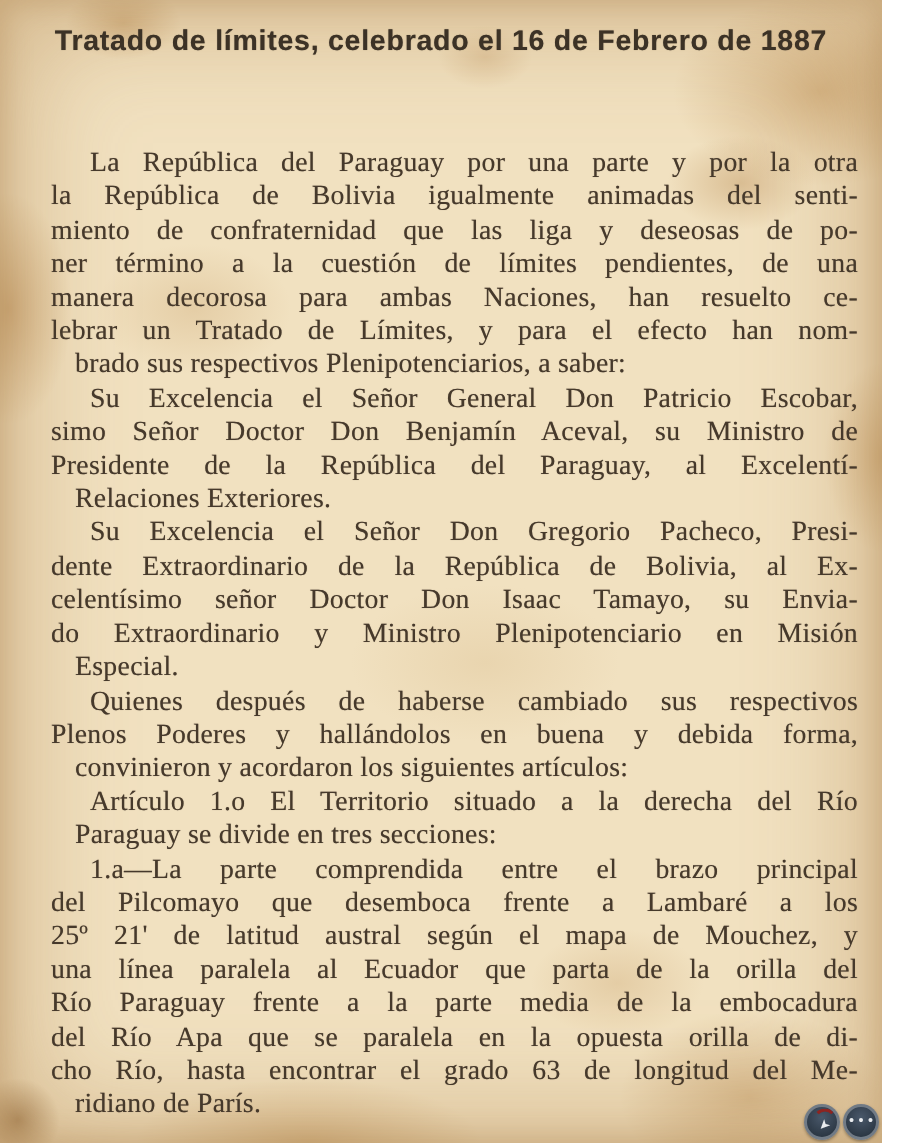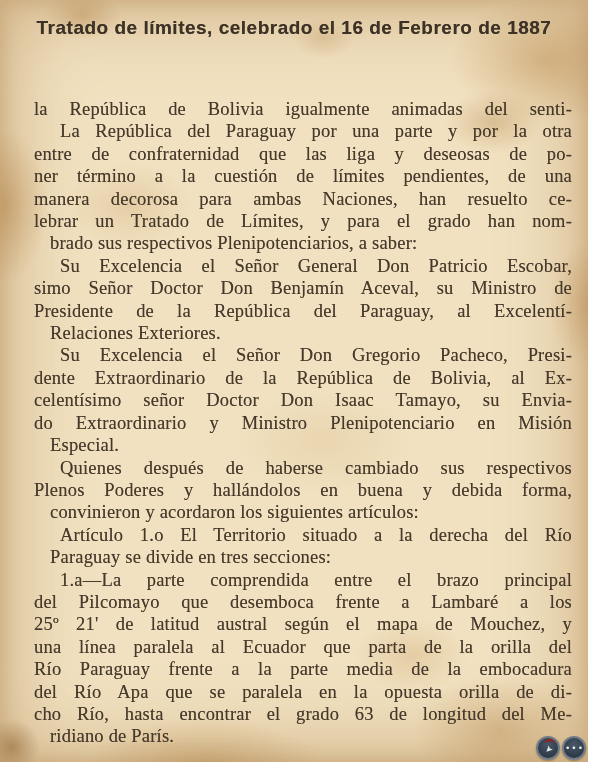--- a/index.html
+++ b/index.html
@@ -115,26 +115,26 @@
 
 <div class="page">
 
   <div class="doc-title">
     <div>Tratado de límites, celebrado el 16 de Febrero de 1887</div>
   </div>
 
   <div class="body-text">
 
     <div>
+      <div class="line indent">La República del Paraguay por una parte y por la otra</div>
       <div class="line">la República de Bolivia igualmente animadas del senti-</div>
-      <div class="line indent">La República del Paraguay por una parte y por la otra</div>
-      <div class="line">entre de confraternidad que las liga y deseosas de po-</div>
+      <div class="line">miento de confraternidad que las liga y deseosas de po-</div>
       <div class="line">ner término a la cuestión de límites pendientes, de una</div>
       <div class="line">manera decorosa para ambas Naciones, han resuelto ce-</div>
-      <div class="line">lebrar un Tratado de Límites, y para el grado han nom-</div>
+      <div class="line">lebrar un Tratado de Límites, y para el efecto han nom-</div>
       <div class="line last">brado sus respectivos Plenipotenciarios, a saber:</div>
     </div>
 
     <div>
       <div class="line indent">Su Excelencia el Señor General Don Patricio Escobar,</div>
       <div class="line">simo Señor Doctor Don Benjamín Aceval, su Ministro de</div>
       <div class="line">Presidente de la República del Paraguay, al Excelentí-</div>
       <div class="line last">Relaciones Exteriores.</div>
     </div>
 

